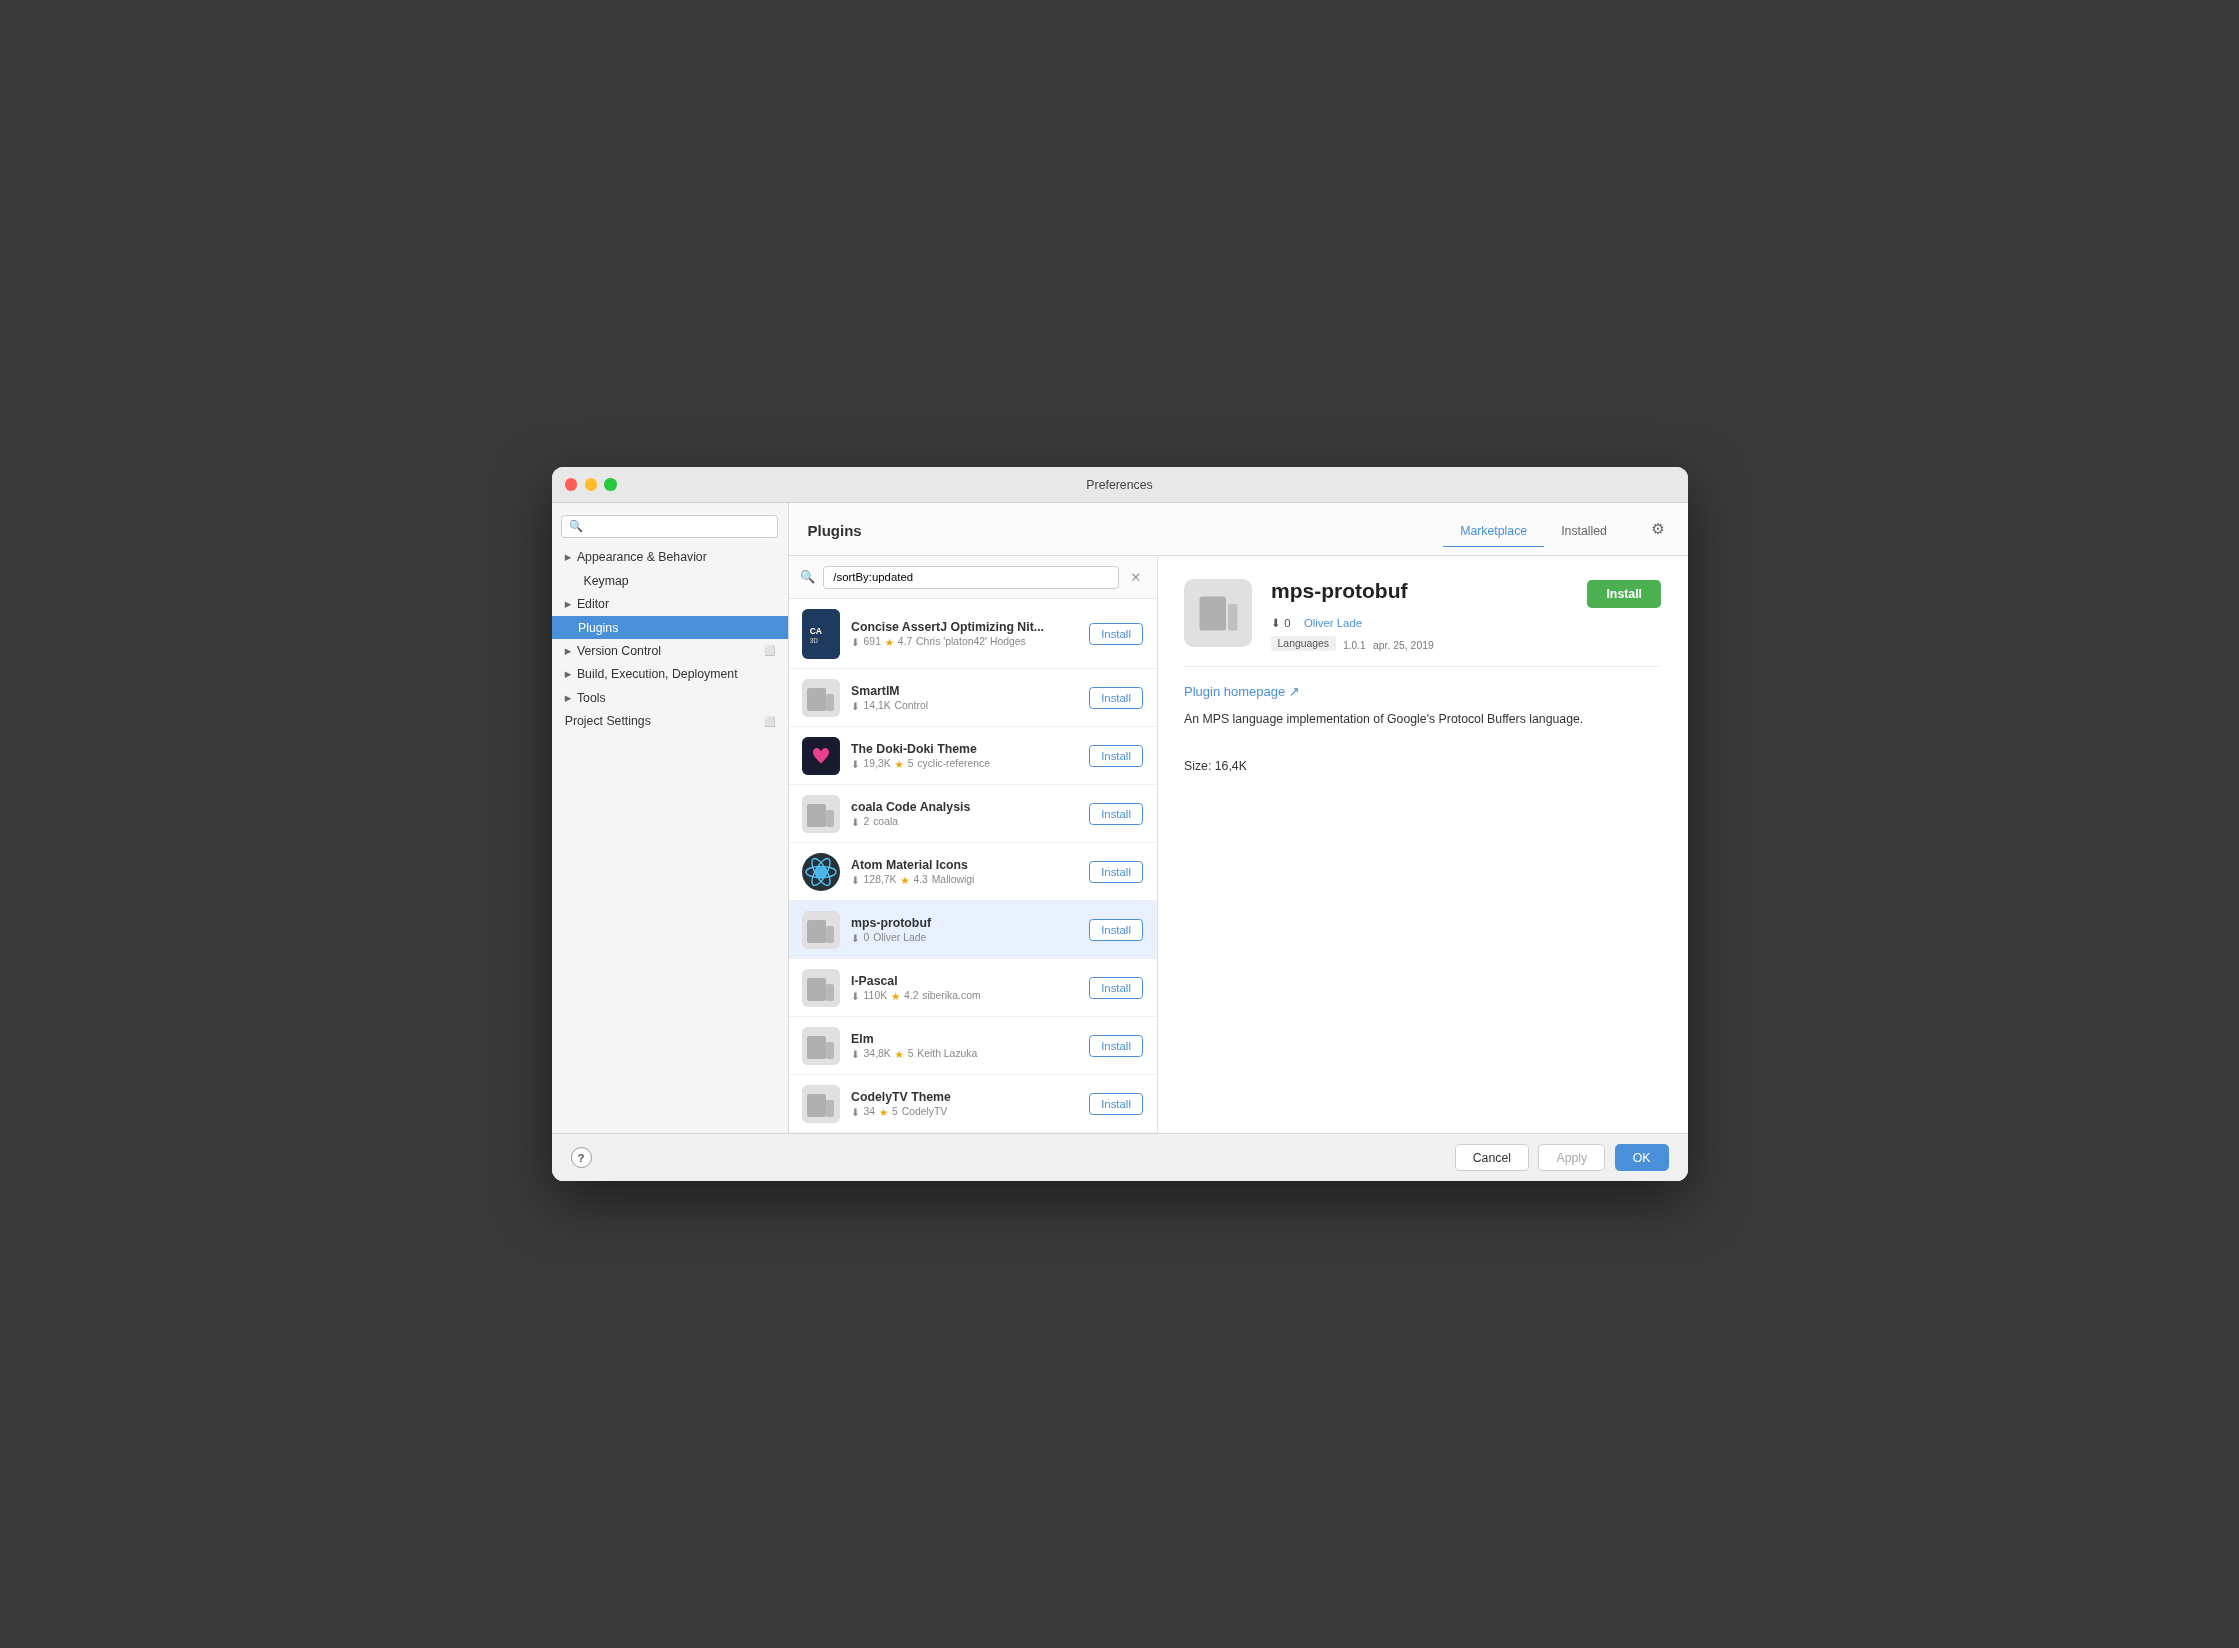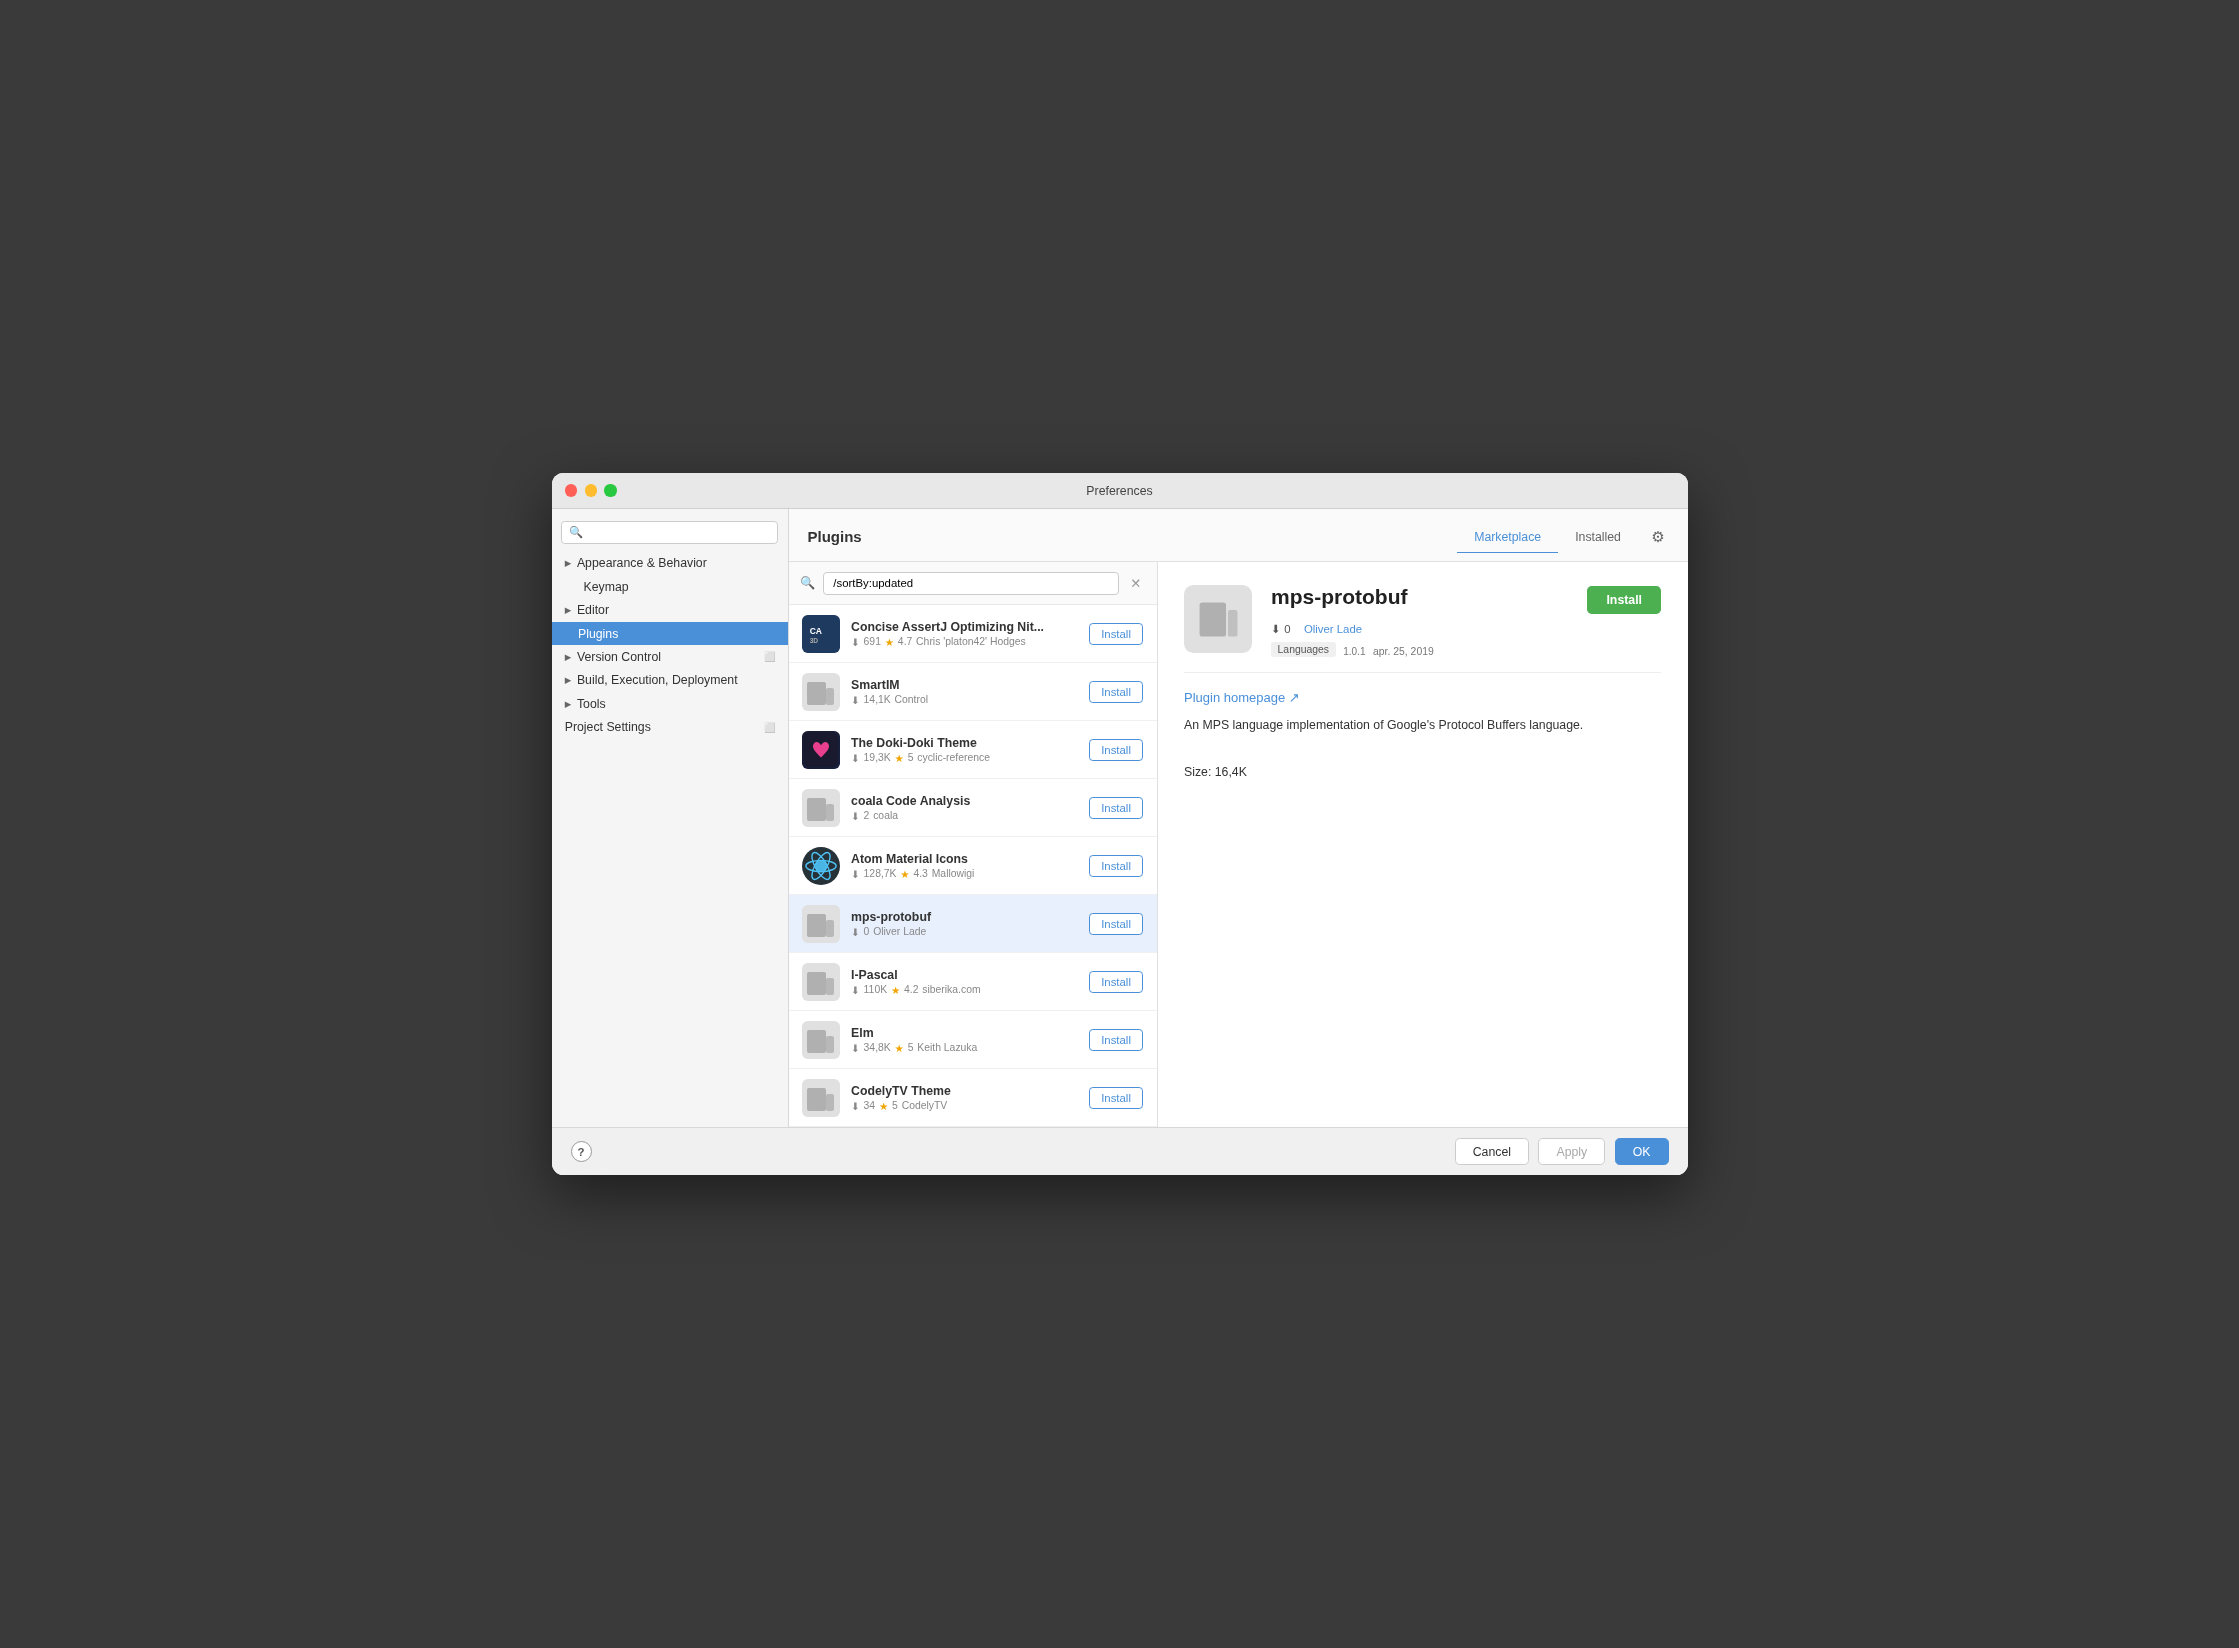--- a/index.html
+++ b/index.html
@@ -496,21 +496,21 @@
         <span>Project Settings</span>
         <span class="icon-badge">⬜</span>
       </div>
     </div>
 
     <div class="main">
 
       <div class="plugins-header">
         <div class="plugins-title-row">
           <span class="plugins-title">Plugins</span>
-          <div style="display:flex;align-items:center;gap:0;">
+          <div style="display:flex;align-items:flex-start;gap:14px;">
             <div class="tabs-row">
               <div class="tab active">Marketplace</div>
               <div class="tab">Installed</div>
             </div>
             <button class="gear-btn">⚙</button>
           </div>
         </div>
       </div>
 
       <div class="plugins-content">
@@ -518,21 +518,21 @@
         <div class="plugin-list-panel">
           <div class="plugin-search-bar">
             <span class="plugin-search-icon">🔍</span>
             <input class="plugin-search-input" type="text" value="/sortBy:updated" style="">
             <button class="clear-btn">✕</button>
           </div>
 
           <div class="plugin-list">
 
             <div class="plugin-item">
-              <div class="plugin-icon ca-icon" style="width:38px;height:38px;border-radius:5.7px;background:#1e3a5f;display:flex;flex-direction:column;align-items:center;justify-content:center;">
+              <div class="plugin-icon ca-icon" style="width:38px;height:50px;border-radius:5.7px;background:#1e3a5f;display:flex;flex-direction:column;align-items:center;justify-content:center;">
                 <svg width="34" height="34" viewBox="0 0 36 36" style="font-size:11px">
                   <rect width="36" height="36" rx="6" fill="#1e3a5f"></rect>
                   <text x="6" y="18" font-size="9" fill="white" font-weight="bold">CA</text>
                   <text x="6" y="27" font-size="7" fill="#aaa">3D</text>
                 </svg>
               </div>
               <div class="plugin-info">
                 <div class="plugin-name">Concise AssertJ Optimizing Nit...</div>
                 <div class="plugin-meta">
                   <span>⬇</span>

